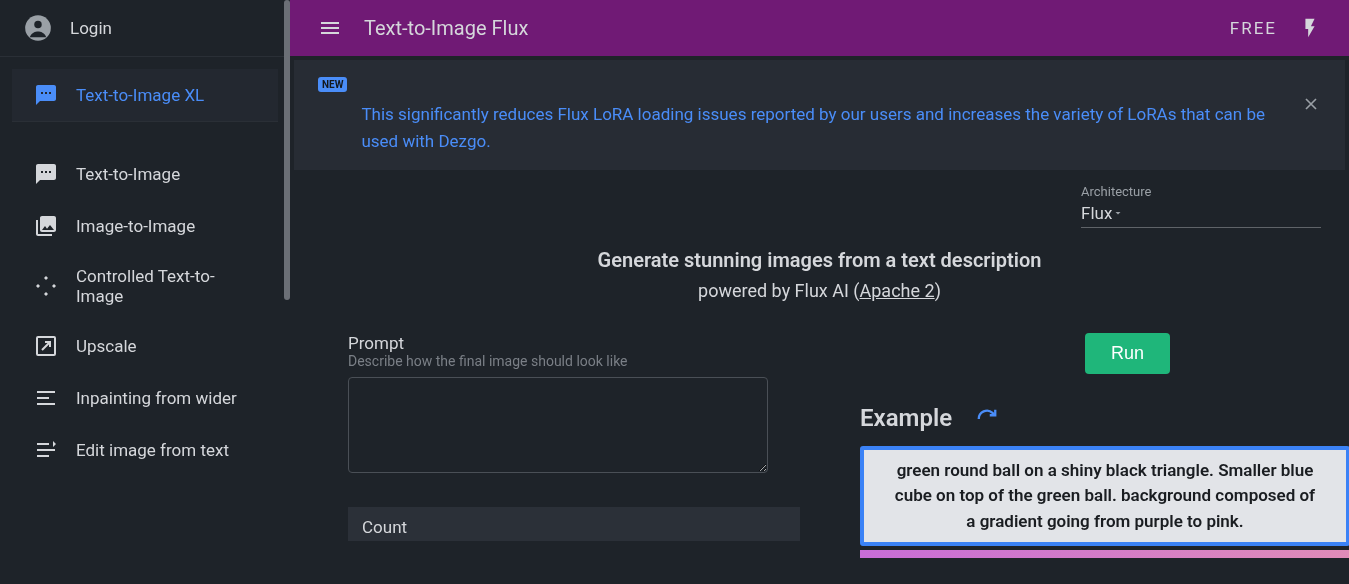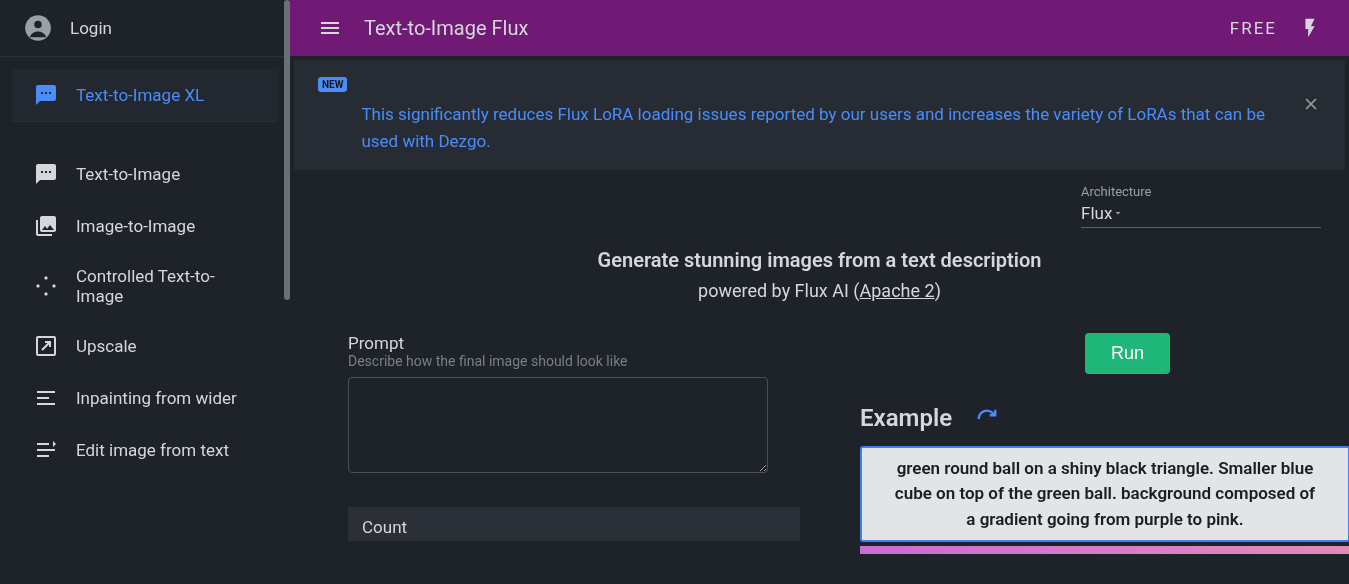--- a/index.html
+++ b/index.html
@@ -323,21 +323,21 @@
     
     .refresh-icon {
       width: 22px;
       height: 22px;
       color: #4a8df8;
       cursor: pointer;
     }
     
     .example-box {
       background: #e2e4e8;
-      border: 2px solid #3b82f6;
+      border: 4px solid #3b82f6;
       border-radius: 3px;
       padding: 8px 28px;
       color: #1a1d21;
       font-size: 17px;
       font-weight: 600;
       text-align: center;
       line-height: 1.5;
       width: 490px;
     }
     

